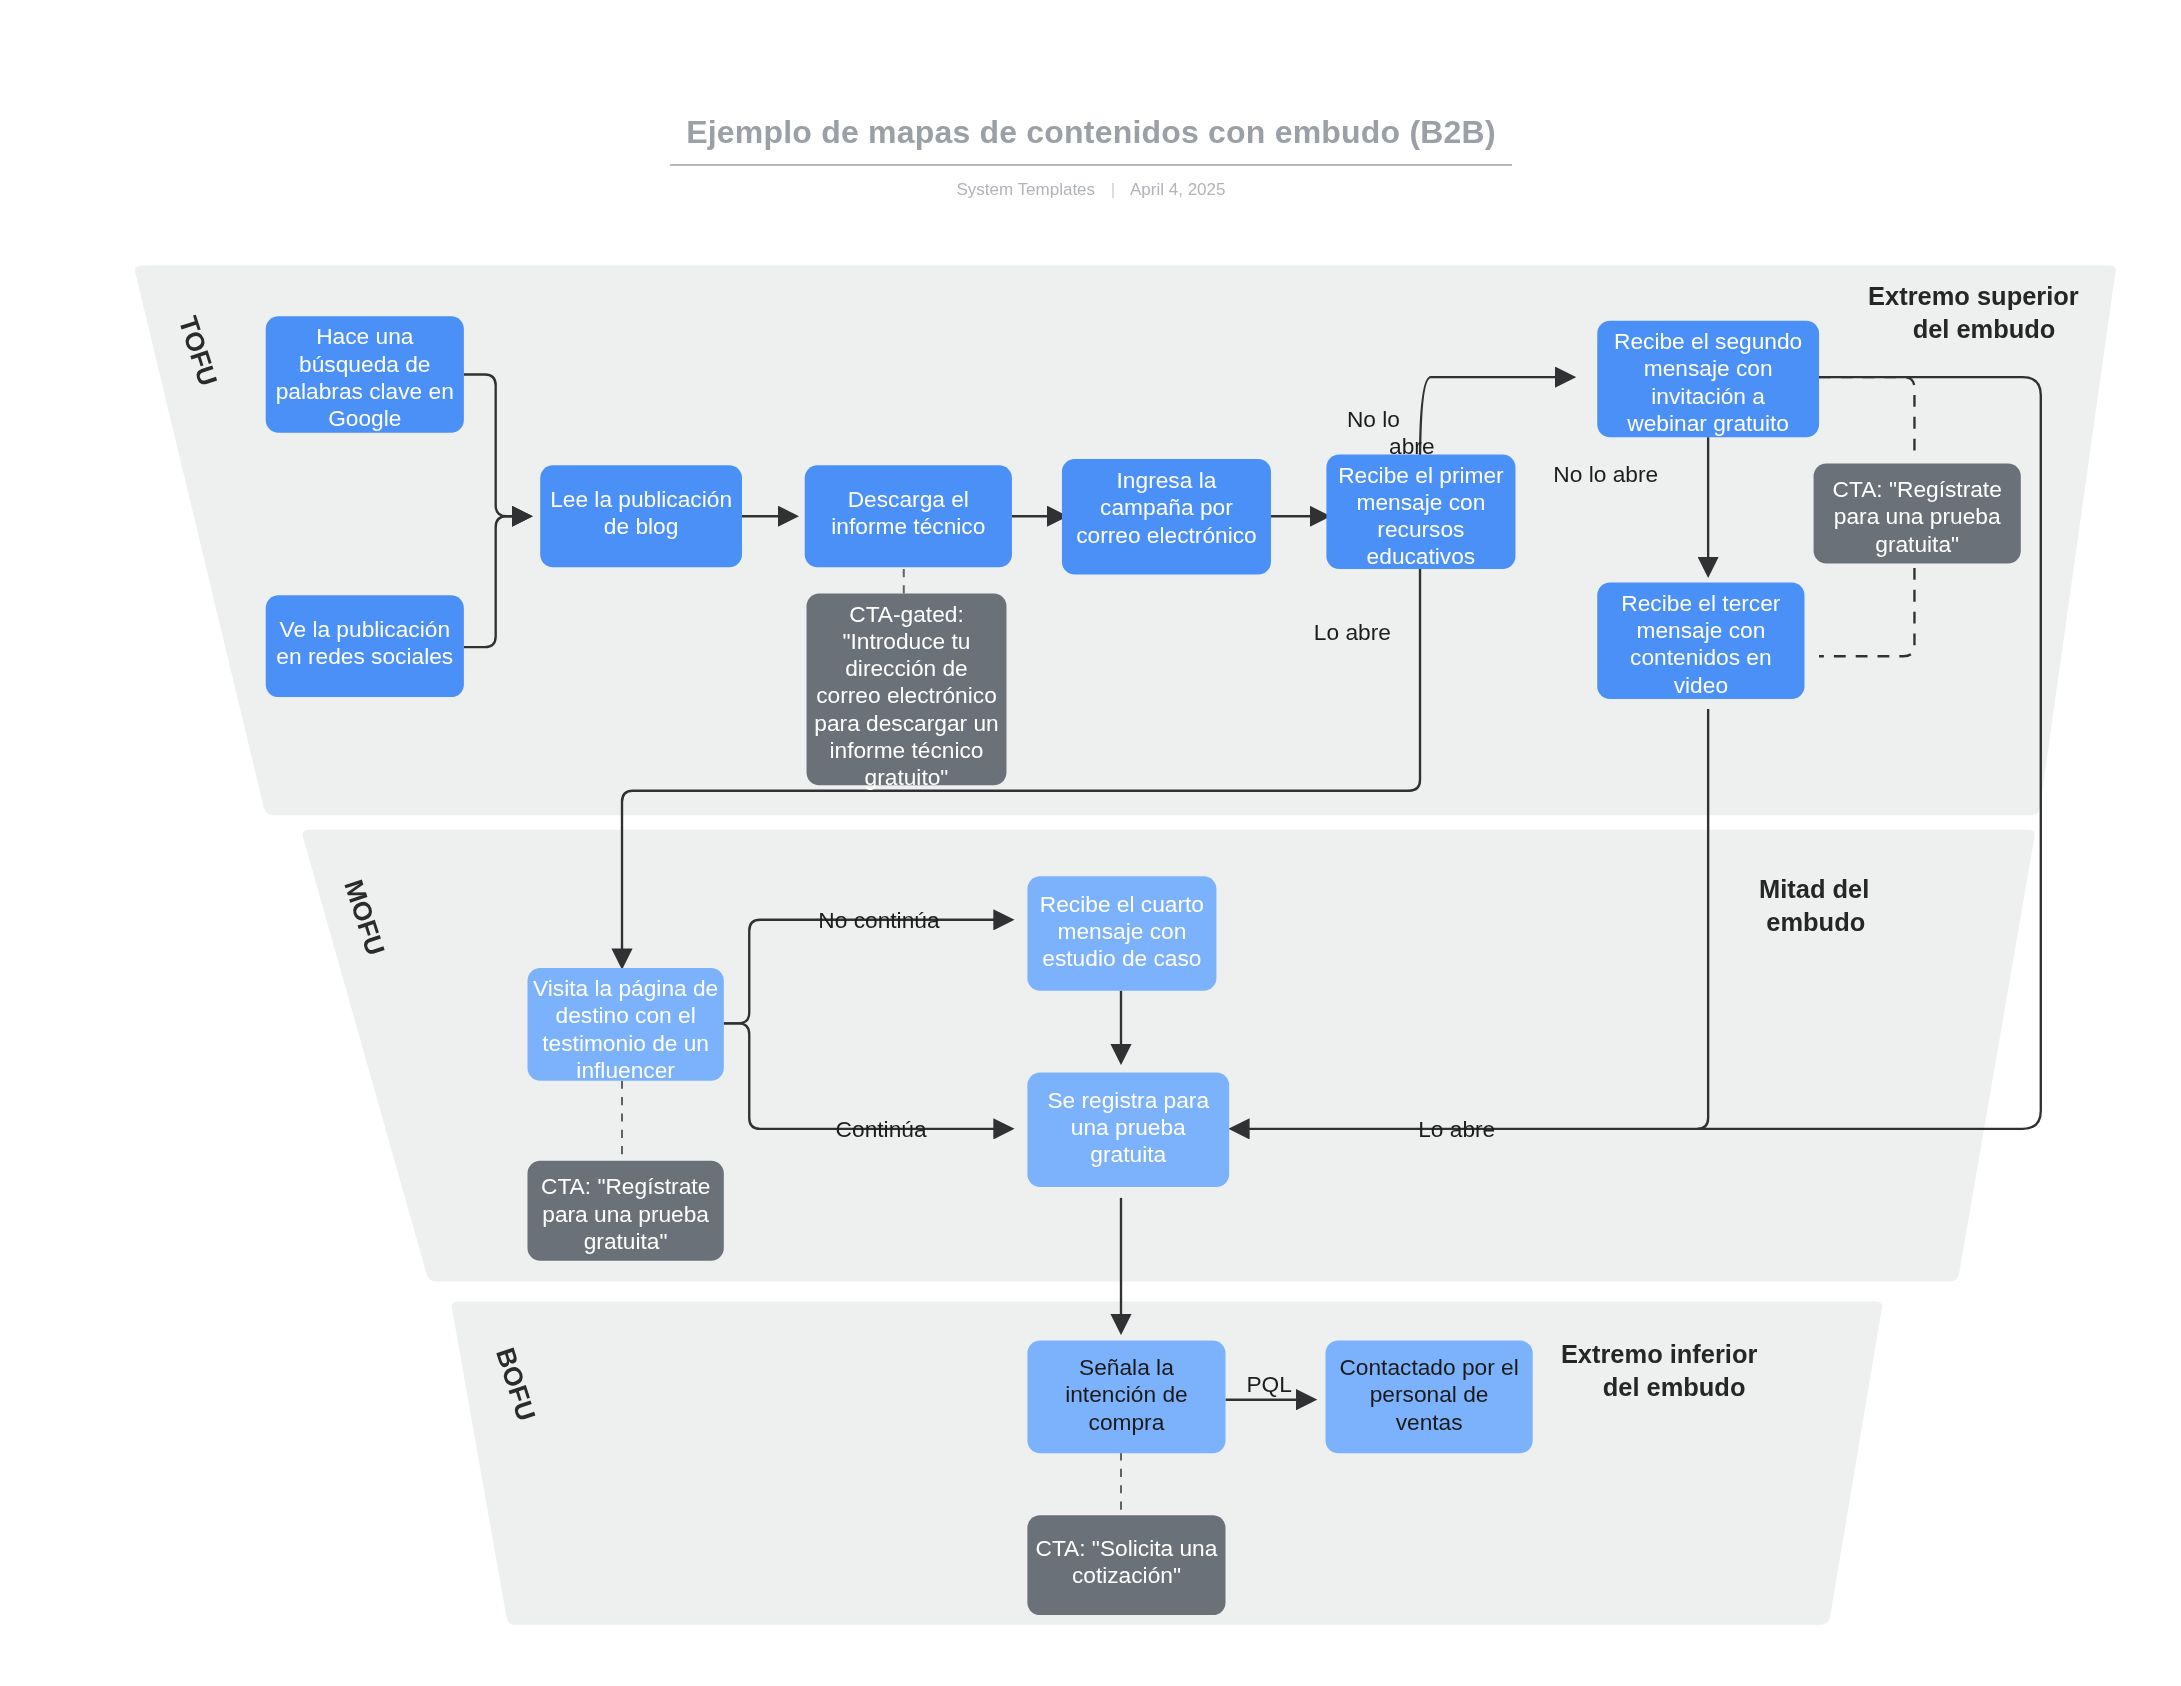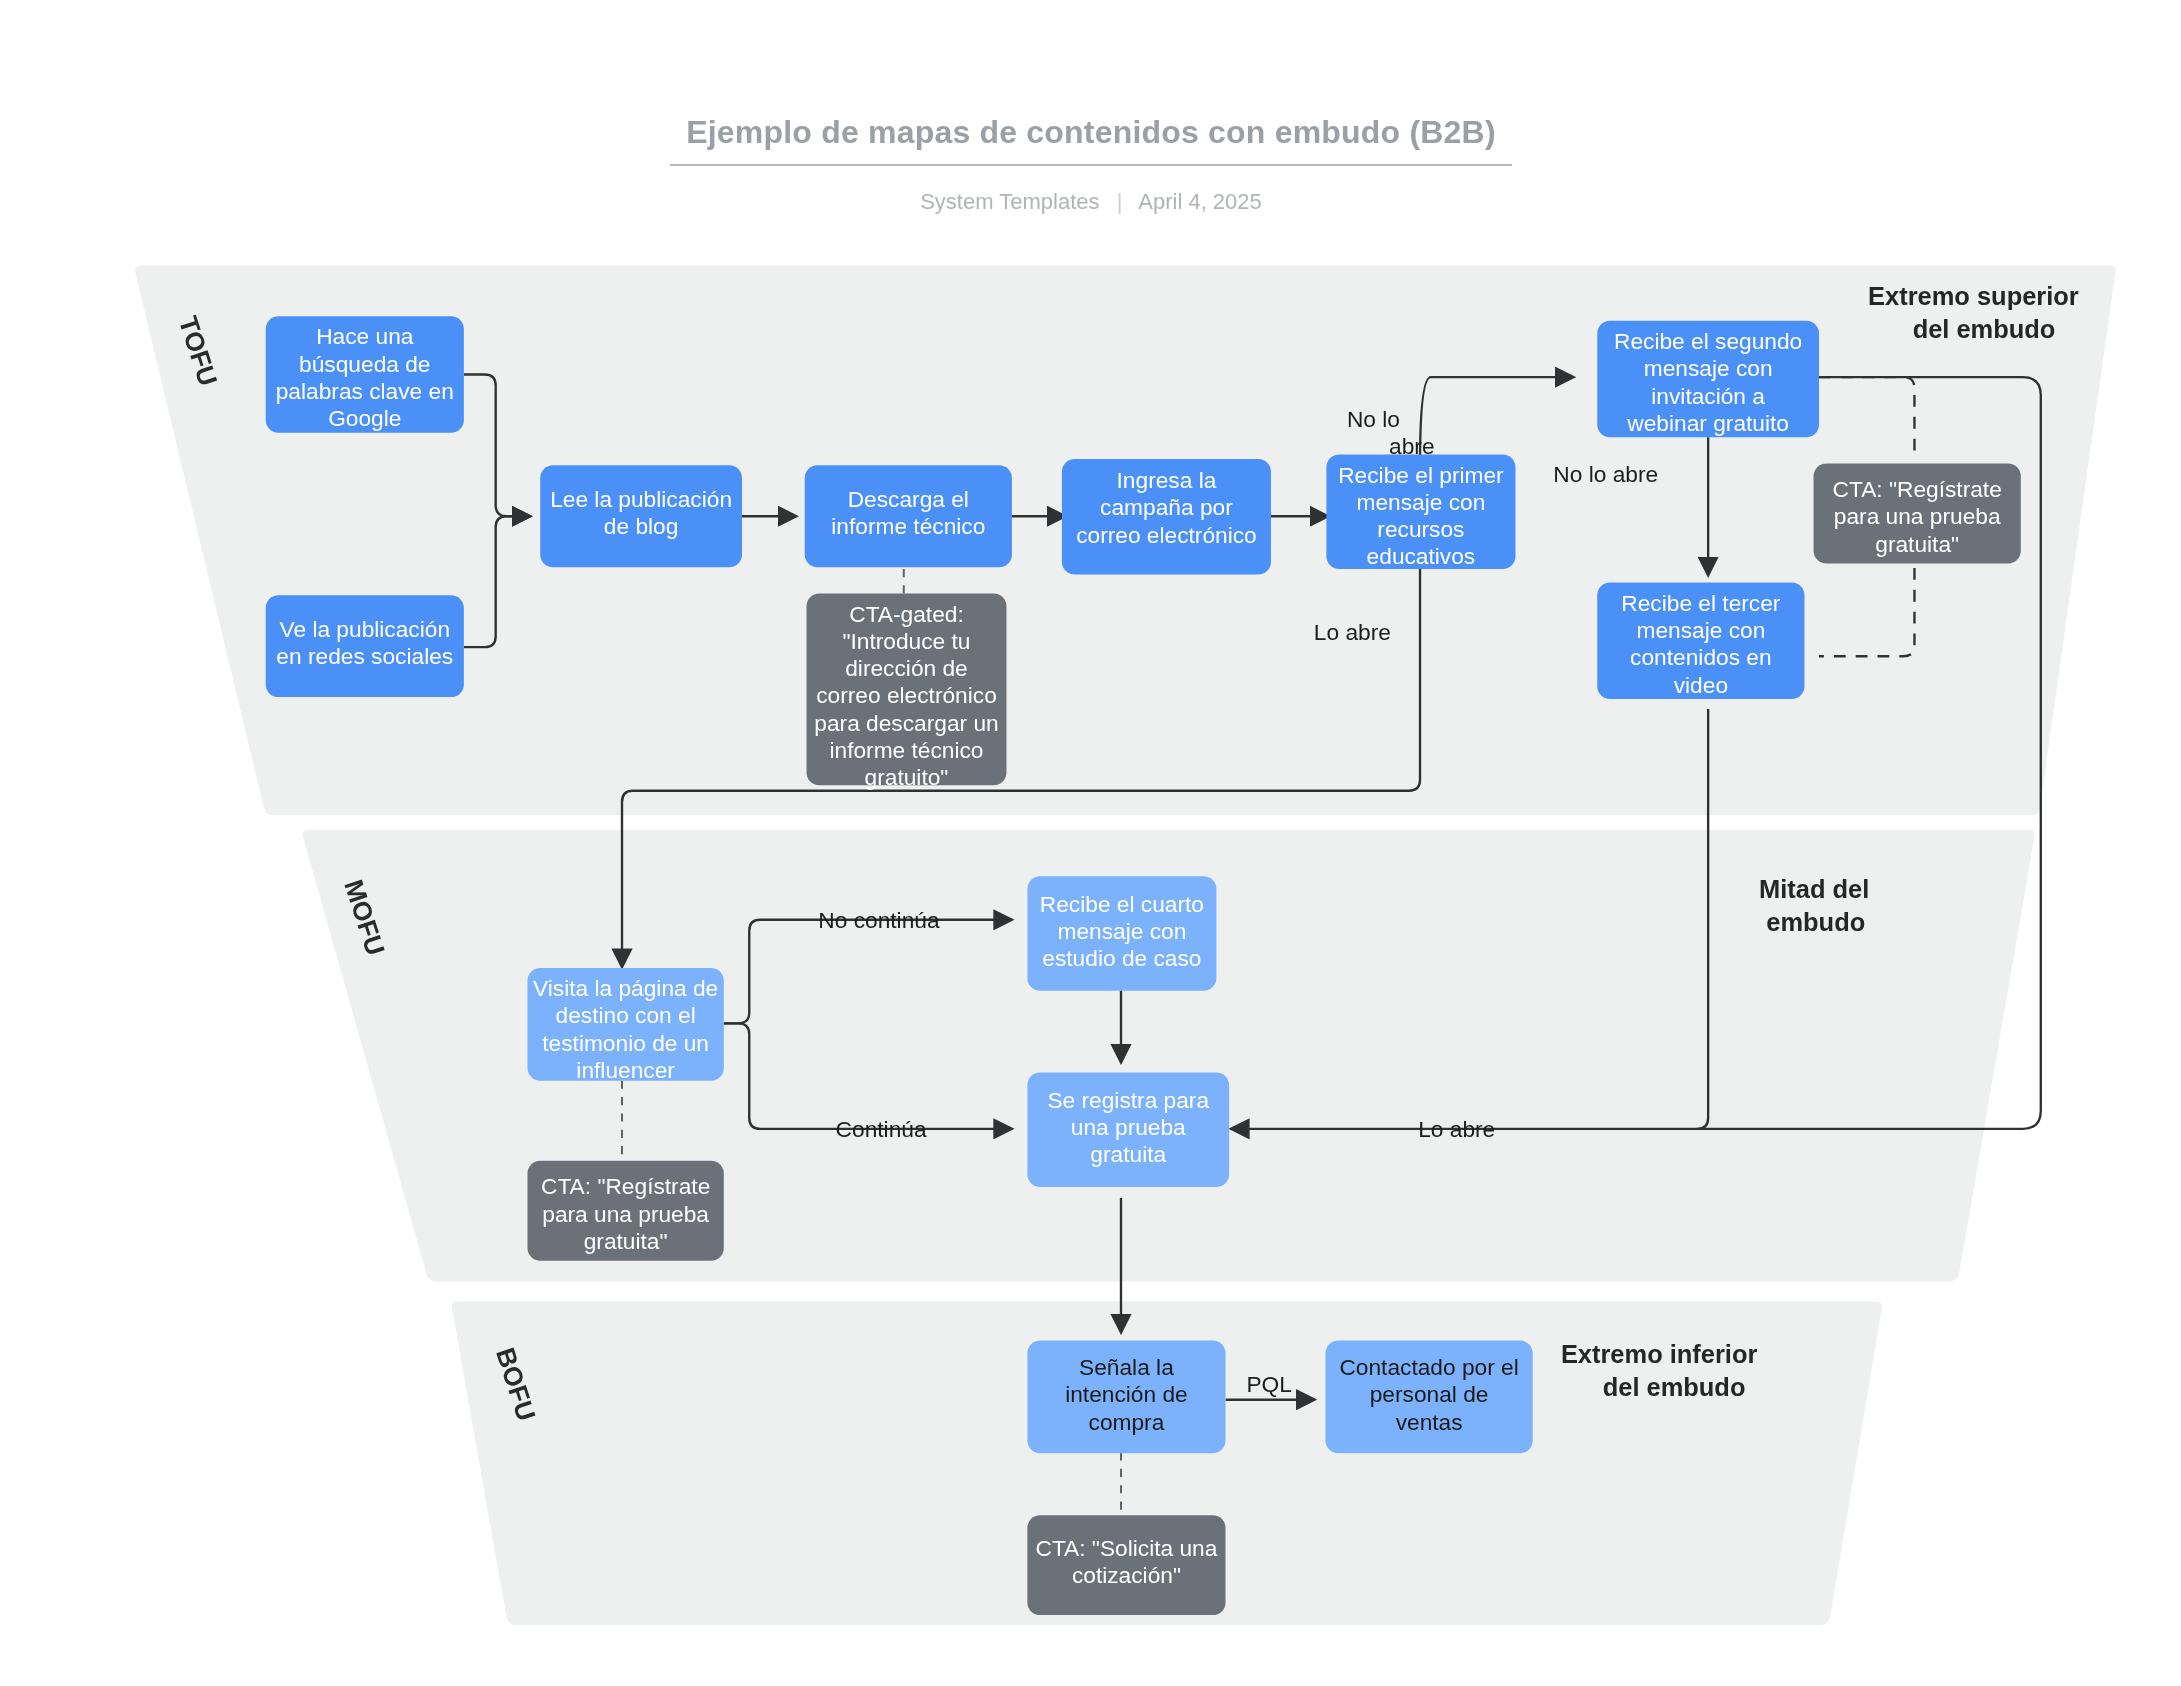--- a/index.html
+++ b/index.html
@@ -9,21 +9,21 @@
   
   .hdr{position:absolute;left:0;top:0;width:2182px;text-align:center;}
   .hdr-title{
     display:inline-block;
     margin-top:114px;
     font-size:32px;font-weight:bold;color:#9aa0a6;
     letter-spacing:0.2px;
     padding:0 16.4px 12.7px 16.4px;
     border-bottom:2.7px solid #b5b9bd;
   }
-  .hdr-sub{margin-top:23px;font-size:22px;color:#b0b4b8;}
+  .hdr-sub{margin-top:14px;font-size:17px;color:#b0b4b8;}
   .hdr-sub .sep{display:inline-block;margin:0 11px;color:#cdd0d3;}
 
   
   svg#diagram{position:absolute;left:0;top:0;width:2182px;height:1686px;}
 
   .band{fill:#eef0f0;}
   .stage-label{font-family:"Liberation Sans",sans-serif;font-size:29px;font-weight:bold;fill:#2b2b2b;}
   .side-label{font-family:"Liberation Sans",sans-serif;font-size:28px;font-weight:bold;fill:#262626;}
 
   .edge{fill:none;stroke:#2f3133;stroke-width:2.6;}

